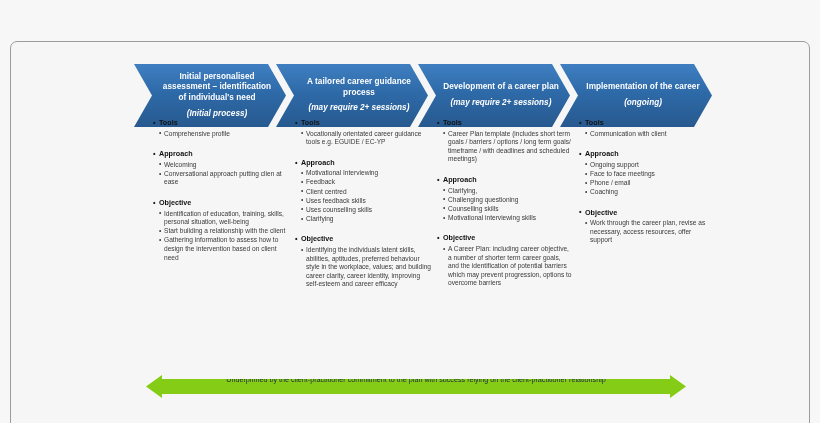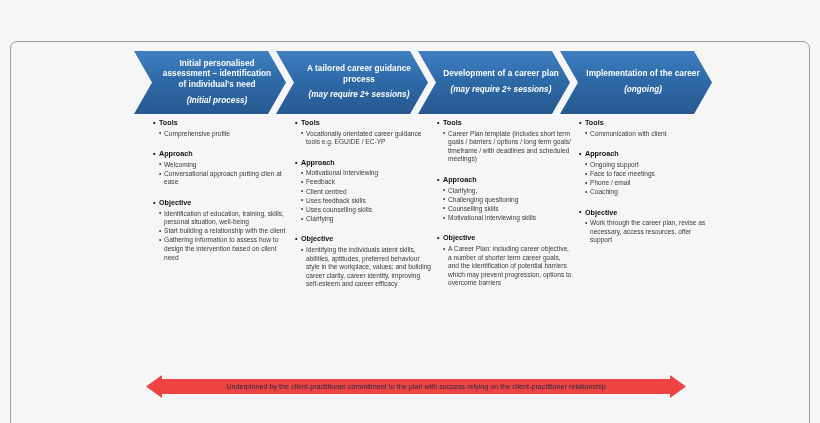--- a/index.html
+++ b/index.html
@@ -30,21 +30,21 @@
     left: 0;
     top: 0;
     width: 800px;
     height: 400px;
   }
 
   
   .arrow-row {
     position: absolute;
     left: 123px;
-    top: 9px;
+    top: 22px;
     width: 578px;
     height: 63px;
   }
   .arrow {
     position: absolute;
     top: 0;
     height: 63px;
     background: linear-gradient(to bottom, #3f7fc1 0%, #2e6aa8 45%, #27598f 100%);
     color: #ffffff;
     display: flex;
@@ -152,24 +152,24 @@
     color: #3a3a3a;
   }
 
   
   .bottom-bar {
     position: absolute;
     left: 135px;
     top: 333px;
     width: 540px;
     height: 23px;
-    background: #ef4444;
+    background: #84cc16;
     clip-path: polygon(0 50%, 16px 0, 16px 4px, calc(100% - 16px) 4px, calc(100% - 16px) 0, 100% 50%, calc(100% - 16px) 100%, calc(100% - 16px) calc(100% - 4px), 16px calc(100% - 4px), 16px 100%);
     display: flex;
-    align-items: center;
+    align-items: flex-start;
     justify-content: center;
   }
   .bottom-bar-text {
     font-size: 7.2px;
     color: #1c2a44;
     line-height: 9px;
     text-align: center;
     padding: 0 22px;
     white-space: nowrap;
   }

